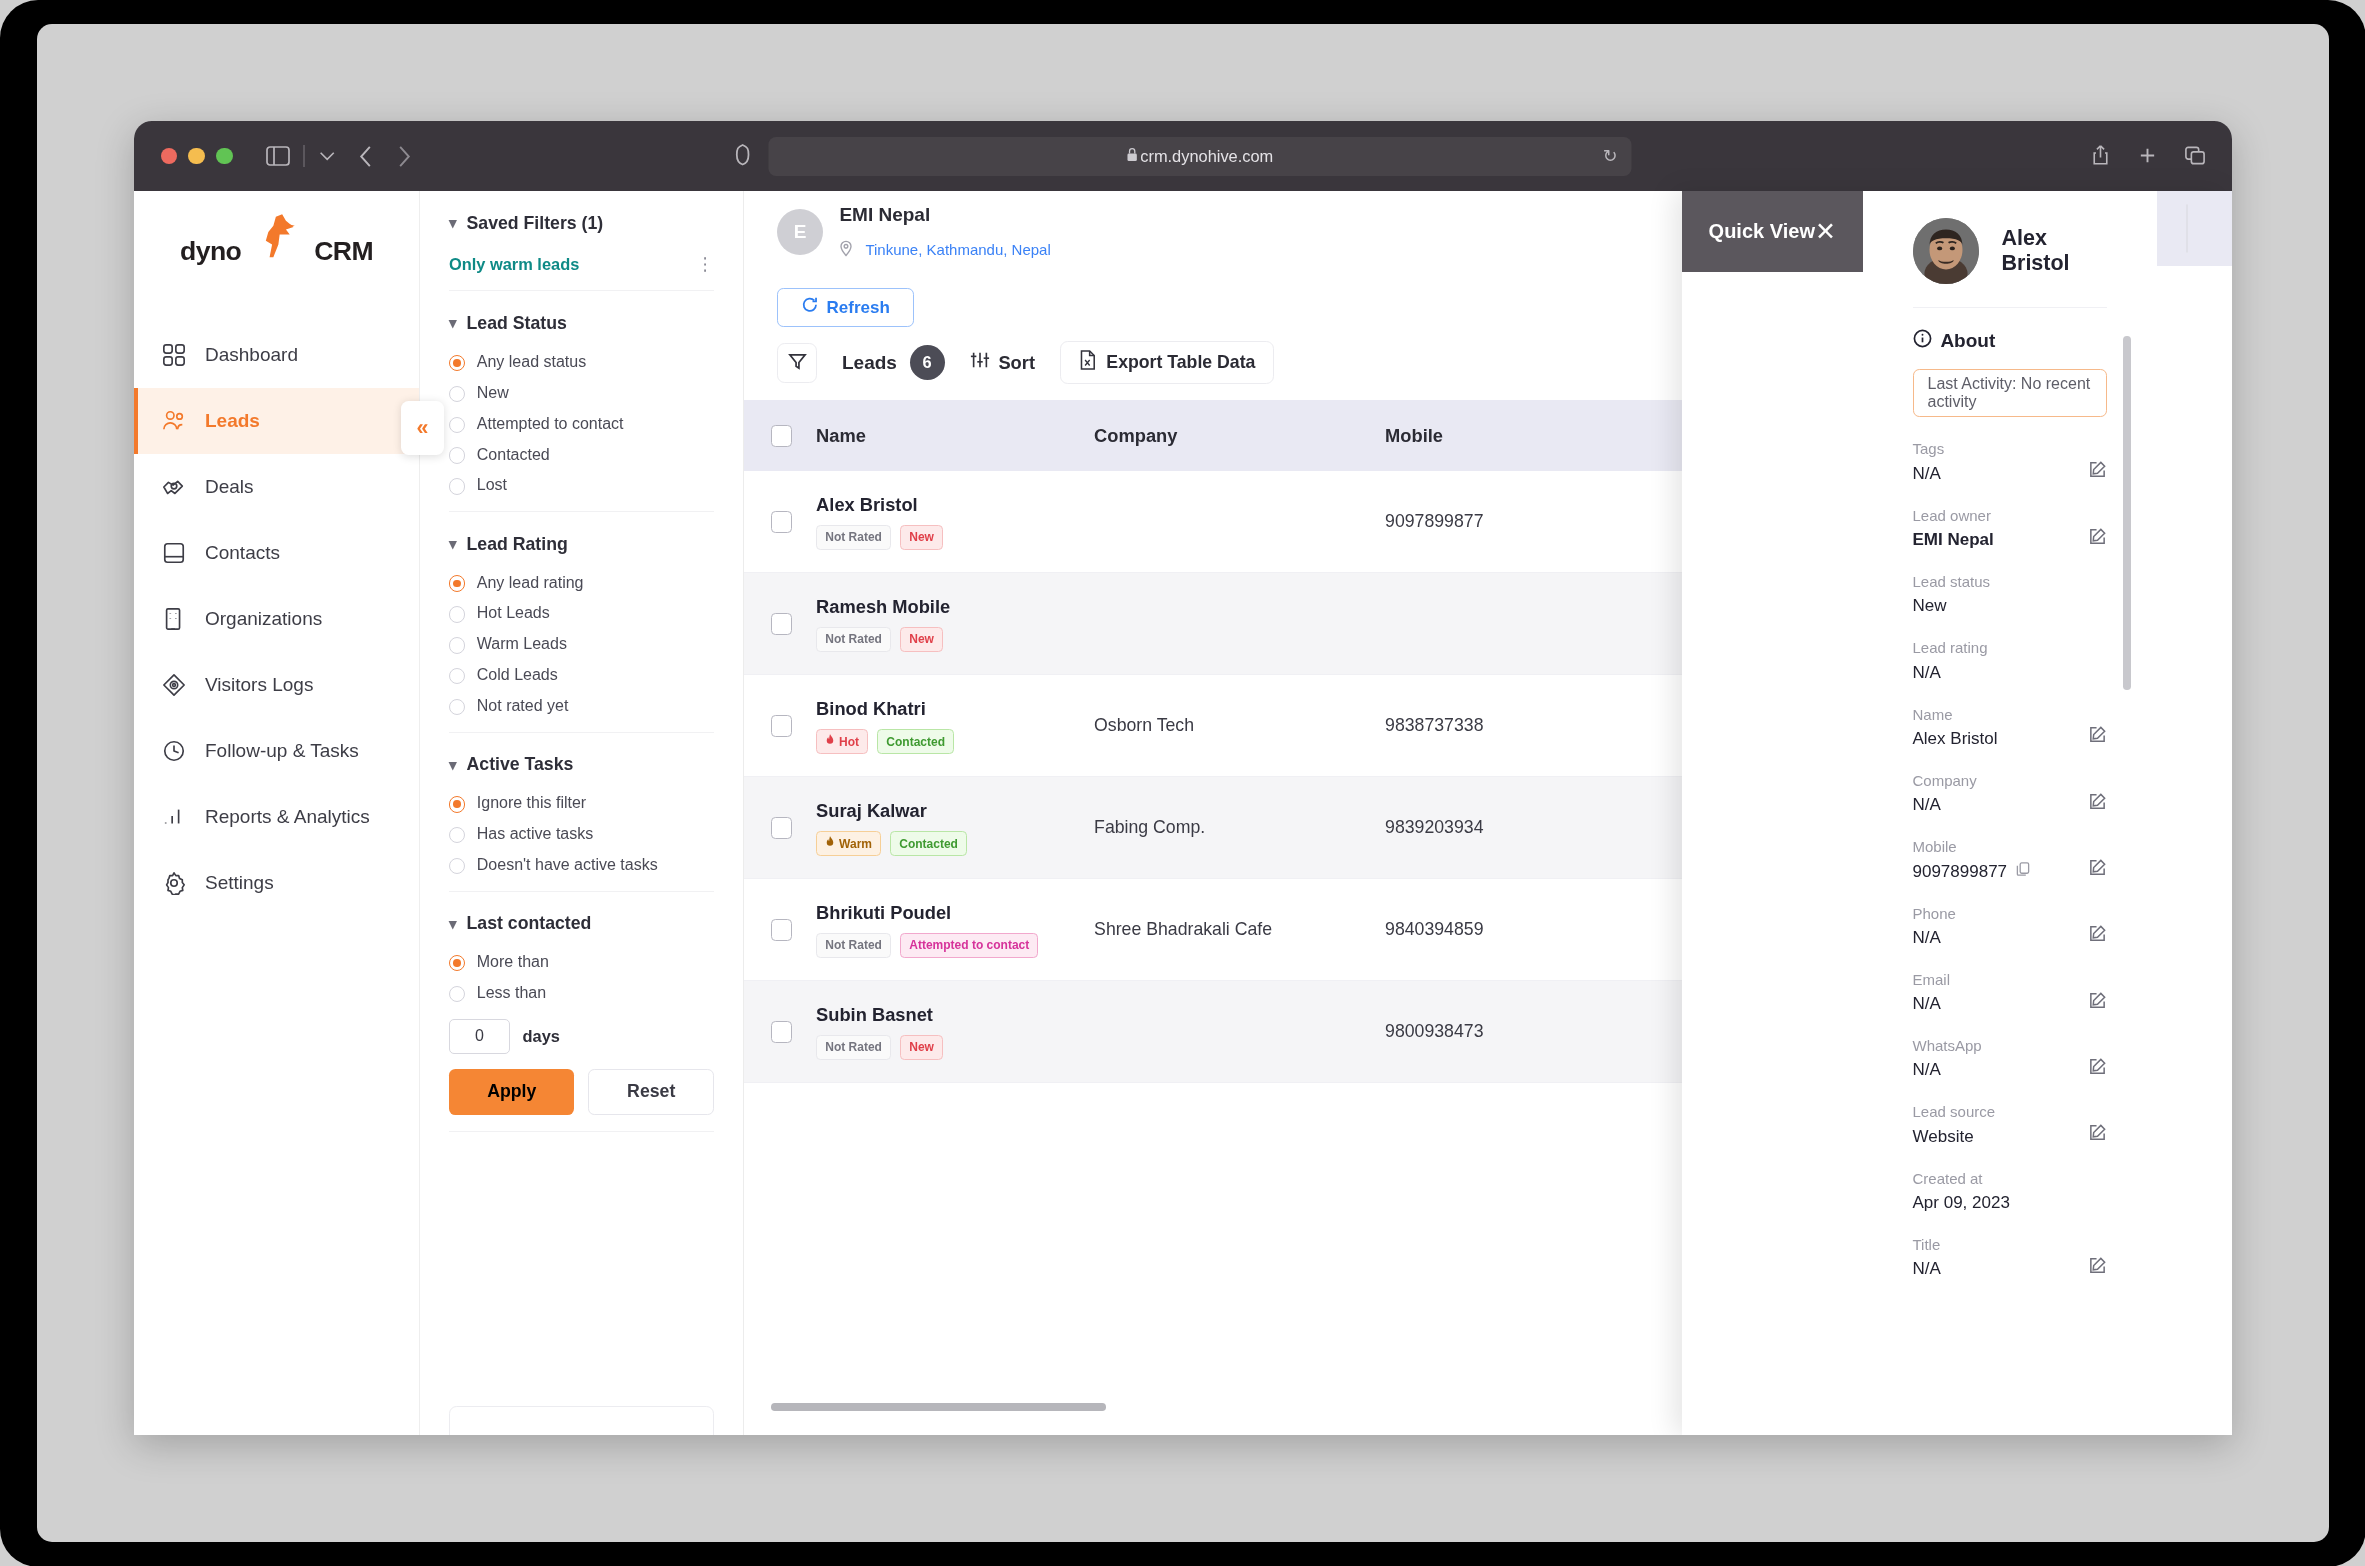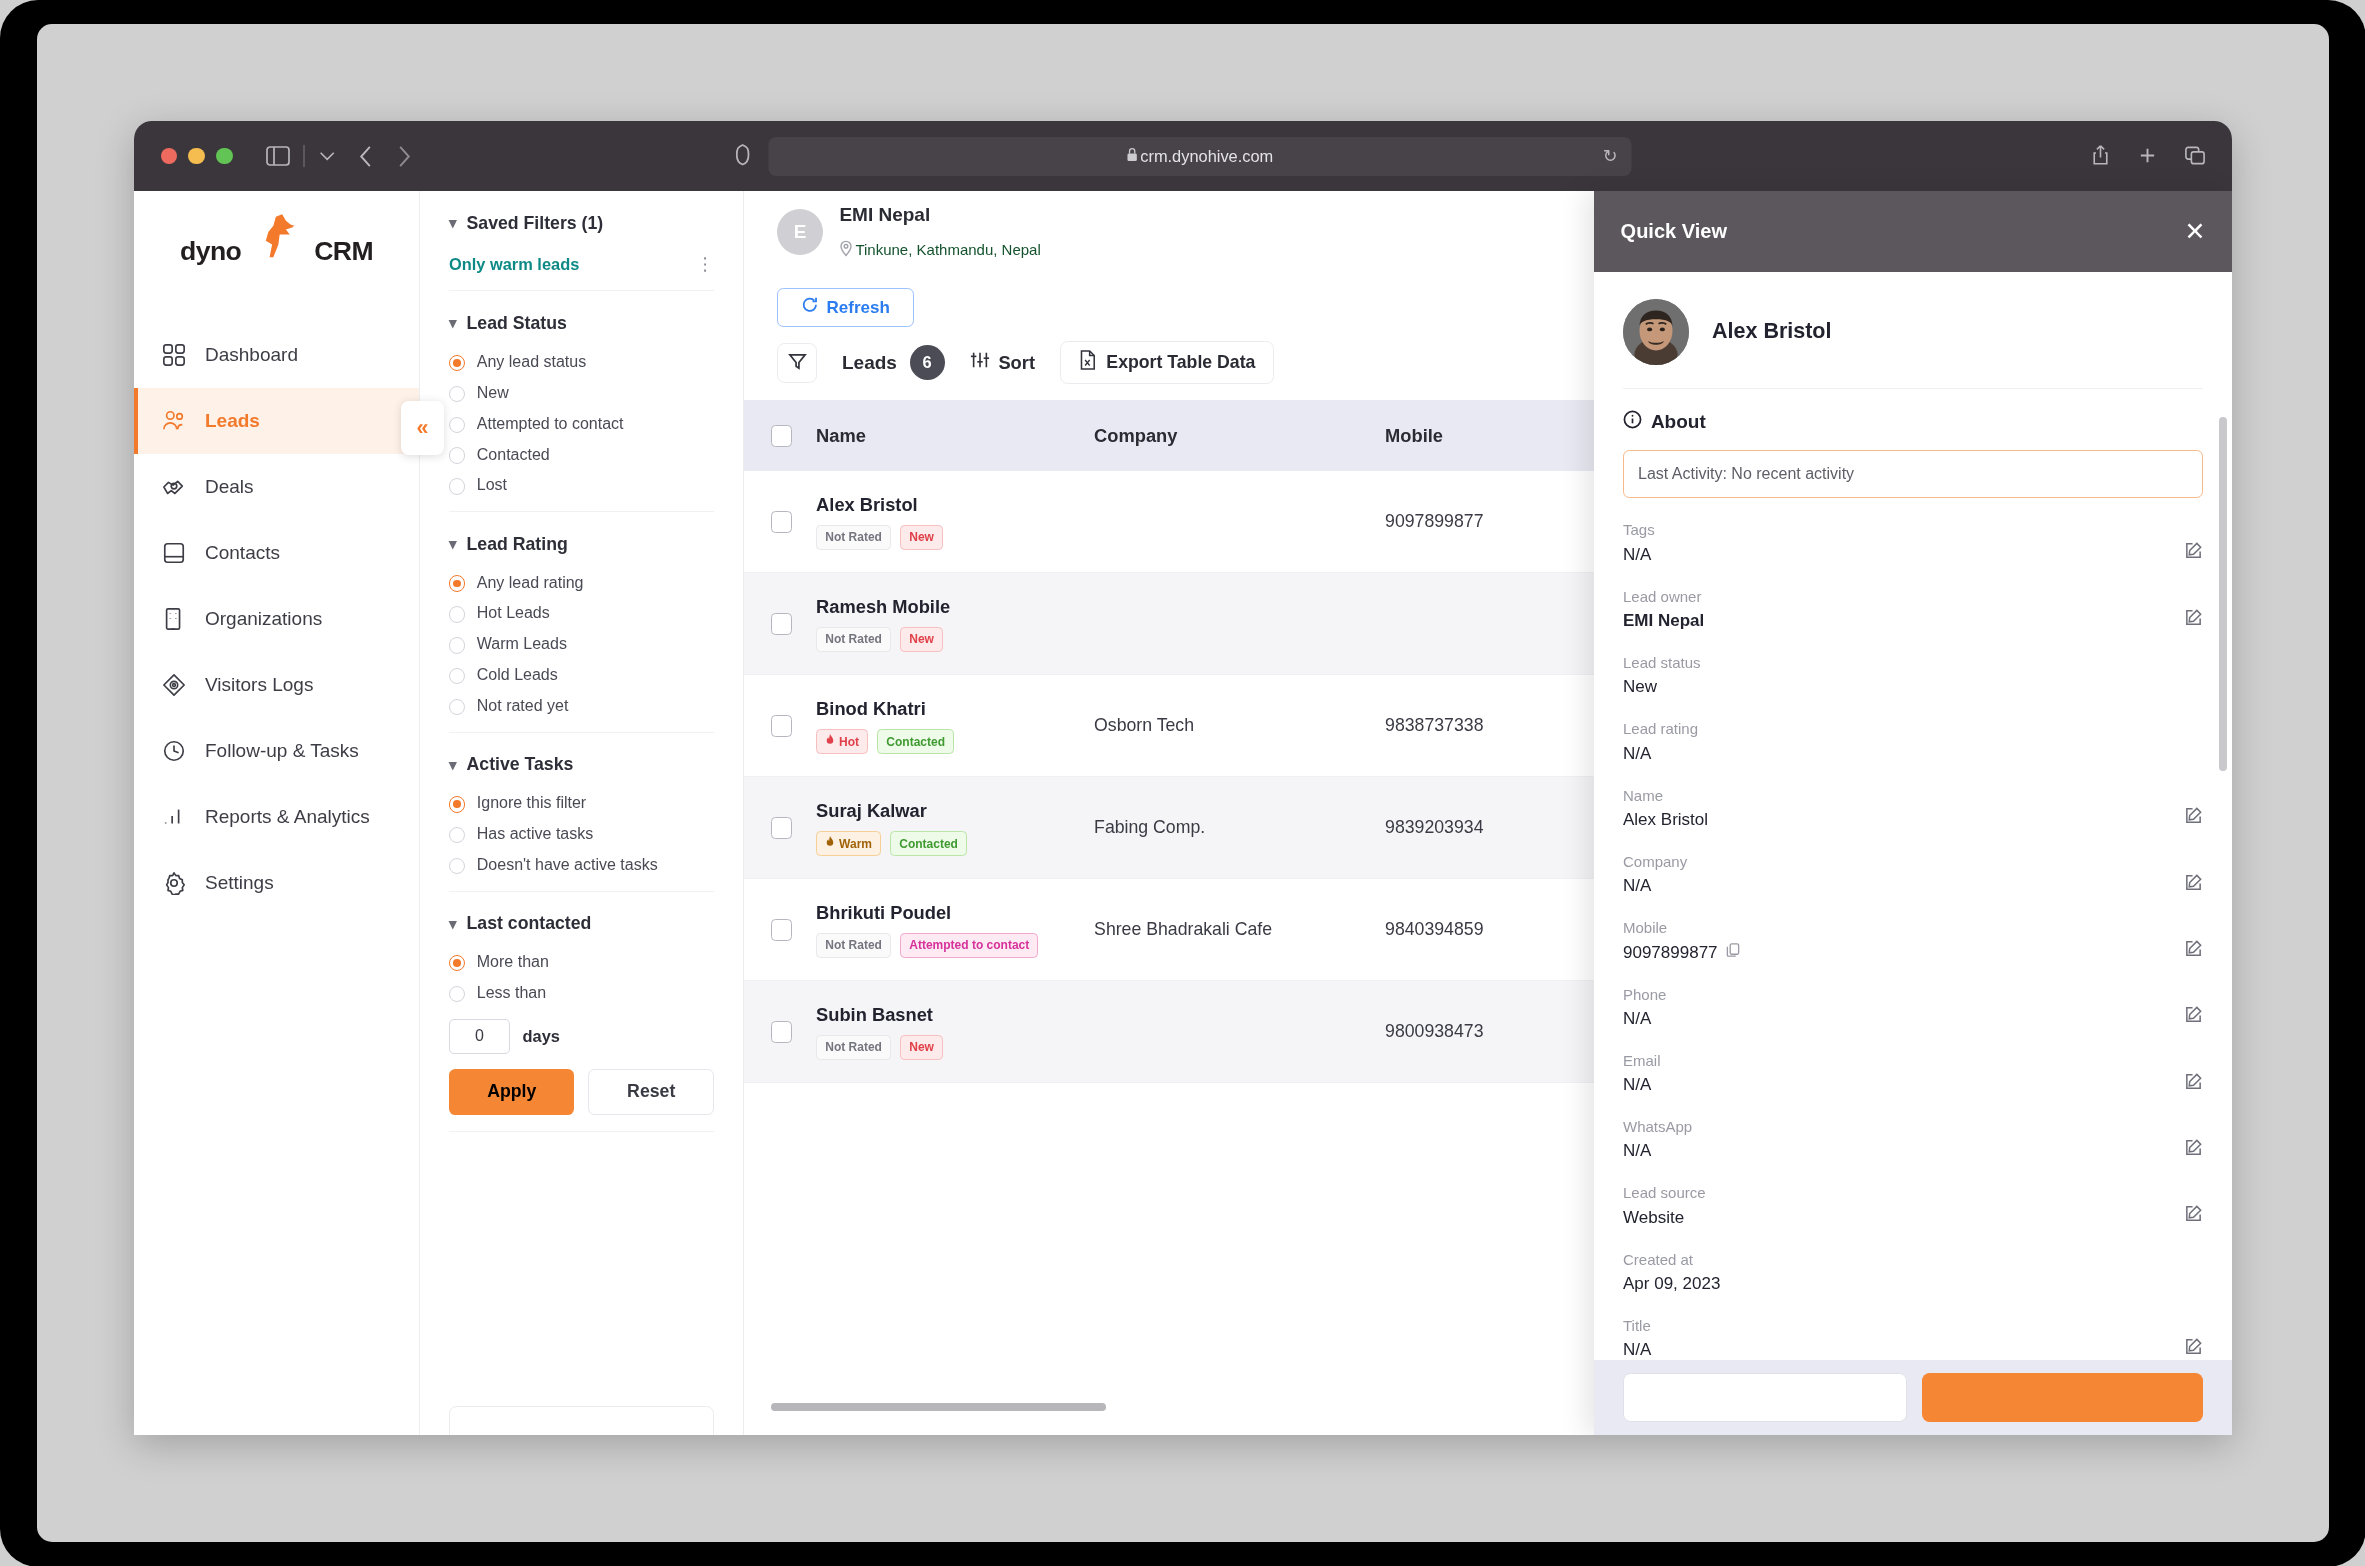--- a/index.html
+++ b/index.html
@@ -97,21 +97,21 @@
   .btn-apply { width: 137px; height: 46px; background:#f58634; color:#000000; border:none; border-radius:6.3px; font-size:17.7px; font-weight:700; cursor:pointer; font-family:inherit; }
   .btn-reset { width: 137px; height: 46px; background:#fff; color:#3a3a44; border:1.3px solid #e6e6ec; border-radius:6.3px; font-size:17.7px; font-weight:600; cursor:pointer; font-family:inherit; }
   .ghost-box { position:absolute; left:29px; right:29px; bottom:-19px; height:48px; border:1.3px solid #ececf0; border-radius:7.6px; background:#fff; }
 
   
   .main { flex: 1; position:relative; background:#fff; min-width:0; }
   .apphead { height: 82px; display:flex; align-items:center; padding: 0 33px; position:relative; }
   .org-av { width: 46px; height:46px; border-radius:50%; background:#cfcfd4; color:#fff; display:flex; align-items:center; justify-content:center; font-size:19px; font-weight:600; flex-shrink:0;}
   .org-meta { margin-left: 16.4px; }
   .org-name { font-size: 19px; font-weight:700; color:#2b2b34; }
-  .org-loc { font-size: 15px; color:#14532d; margin-top: 14px; display:flex; align-items:center; gap:2px; }
+  .org-loc { font-size: 15px; color:#3b82f6; margin-top: 14px; display:flex; align-items:center; gap:12px; }
   .head-right { position:absolute; right: 33px; display:flex; align-items:center; gap: 24px; }
   .toggle { width: 49px; height: 26.6px; border-radius: 13.3px; background:#d5d5da; position:relative; }
   .toggle::after { content:''; position:absolute; right:1.9px; top:1.9px; width:23px; height:23px; border-radius:50%; background:#fff; }
 
   .toolbar { padding: 15px 33px 0; }
   .refresh {
     width: 137px; height:39px; border:1.3px solid #9cc2fb; border-radius:6.3px; background:#fff;
     color:#2a7cf0; font-size:17px; font-weight:600; display:flex; align-items:center; justify-content:center; gap:7.6px; cursor:pointer;
   }
   .toolrow { display:flex; align-items:center; gap: 25px; margin-top: 14px; }
@@ -138,22 +138,22 @@
   .b-new { background:#fdeaea; border-color:#f6bfc0; color:#e0404a; }
   .b-hot { background:#fdeaea; border-color:#f6bfc0; color:#e0404a; }
   .b-warm { background:#fdf1e3; border-color:#f6cf97; color:#a16207; }
   .b-contacted { background:#eefbe9; border-color:#b9e6a6; color:#3f9a31; }
   .b-attempted { background:#fdeaf3; border-color:#f2a8cd; color:#d6329a; }
   .tcell { font-size: 17.7px; color:#3a3a44; }
   .hscroll { position:absolute; left: 26.6px; bottom: 24px; width: 335px; height:7.6px; border-radius:3.8px; background:#b6b6bb; }
 
   
   .qv {
-    position:absolute; right:0; top:0; width: 638px; height: 1244px; background:#fff;
-    box-shadow: -8.9px 0 25px rgba(0,0,0,.10); display:flex; flex-direction:column;
+    position:absolute; right:0; top:0; width: 550px; height: 1244px; background:#fff;
+    box-shadow: -8.9px 0 25px rgba(0,0,0,.10); display:flex; flex-direction:row;gap:21px;
   }
   .qv-head { height: 81px; background:#5b575d; display:flex; align-items:center; justify-content:space-between; padding: 0 26.6px; flex-shrink:0; }
   .qv-title { color:#fff; font-size: 20px; font-weight:700; }
   .qv-close { color:#fff; font-size: 25px; line-height:1; cursor:pointer; }
   .qv-body { flex:1; overflow:hidden; padding: 0 29px; position:relative; }
   .qv-person { display:flex; align-items:center; gap: 23px; padding: 26.6px 0 23px; border-bottom:1.3px solid #f0f0f4; }
   .qv-av { width: 66px; height:66px; border-radius:50%; overflow:hidden; flex-shrink:0; background:#8d8d8d; }
   .qv-pname { font-size: 21.5px; font-weight:600; color:#232330; }
   .qv-about { display:flex; align-items:center; gap:8.9px; font-size:19px; font-weight:700; color:#232330; padding: 21.5px 0 16.4px; }
   .qv-activity { border:1.3px solid #f6b98a; border-radius:6.3px; height: 48px; display:flex; align-items:center; padding: 0 14px; font-size:16px; color:#5e5e68; }

